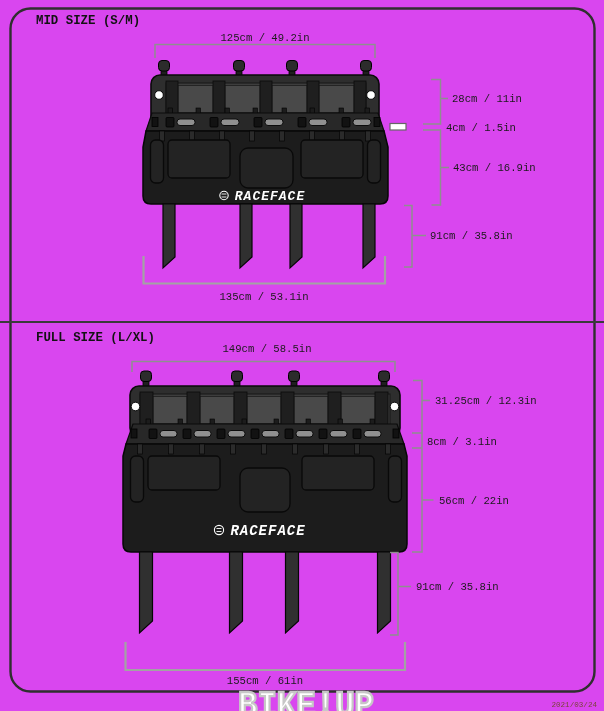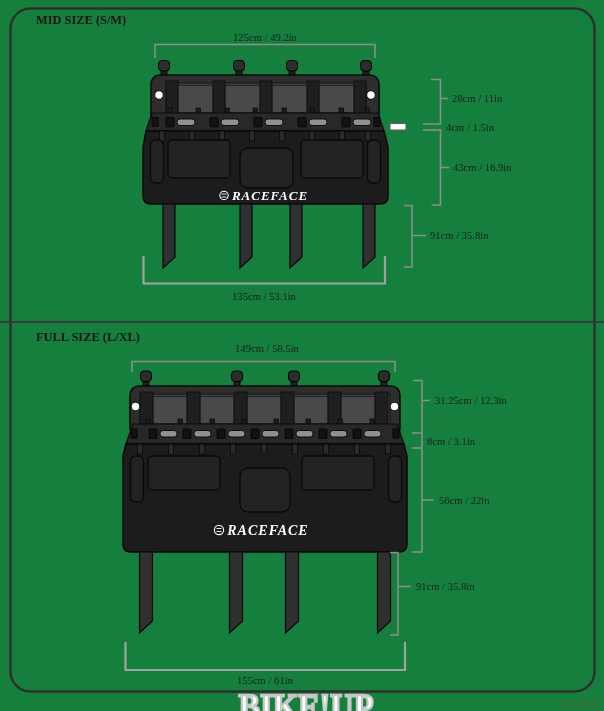--- a/index.html
+++ b/index.html
@@ -1,17 +1,17 @@
 <!DOCTYPE html>
 <html><head>
 <meta charset="utf-8">
 <style>
   html,body{margin:0;padding:0;background:#fff;}
-  .page{position:relative;width:604px;height:711px;background:#15803d;overflow:hidden;
-        font-family:Liberation Serif, serif;}
+  .page{position:relative;width:604px;height:711px;background:#d946ef;overflow:hidden;
+        font-family:Liberation Mono, monospace;}
   svg{position:absolute;left:0;top:0;}
   .title{font-size:12.4px;font-weight:bold;fill:#121212;}
   .dim{font-size:10.6px;fill:#1b1b1b;}
   .dim-c{text-anchor:middle;}
   .logo-txt{font-size:13px;font-weight:bold;font-style:italic;letter-spacing:1px;
             fill:#ffffff;text-anchor:middle;}
   .logo-txt.big{font-size:14px;}
   .date-txt{font-size:7.6px;fill:#7a453c;text-anchor:end;}
   .bracket{fill:none;stroke:#8f8f8f;stroke-width:1.5;}
   .bracket.wide{stroke:#a3a3a3;stroke-width:2.2;}

